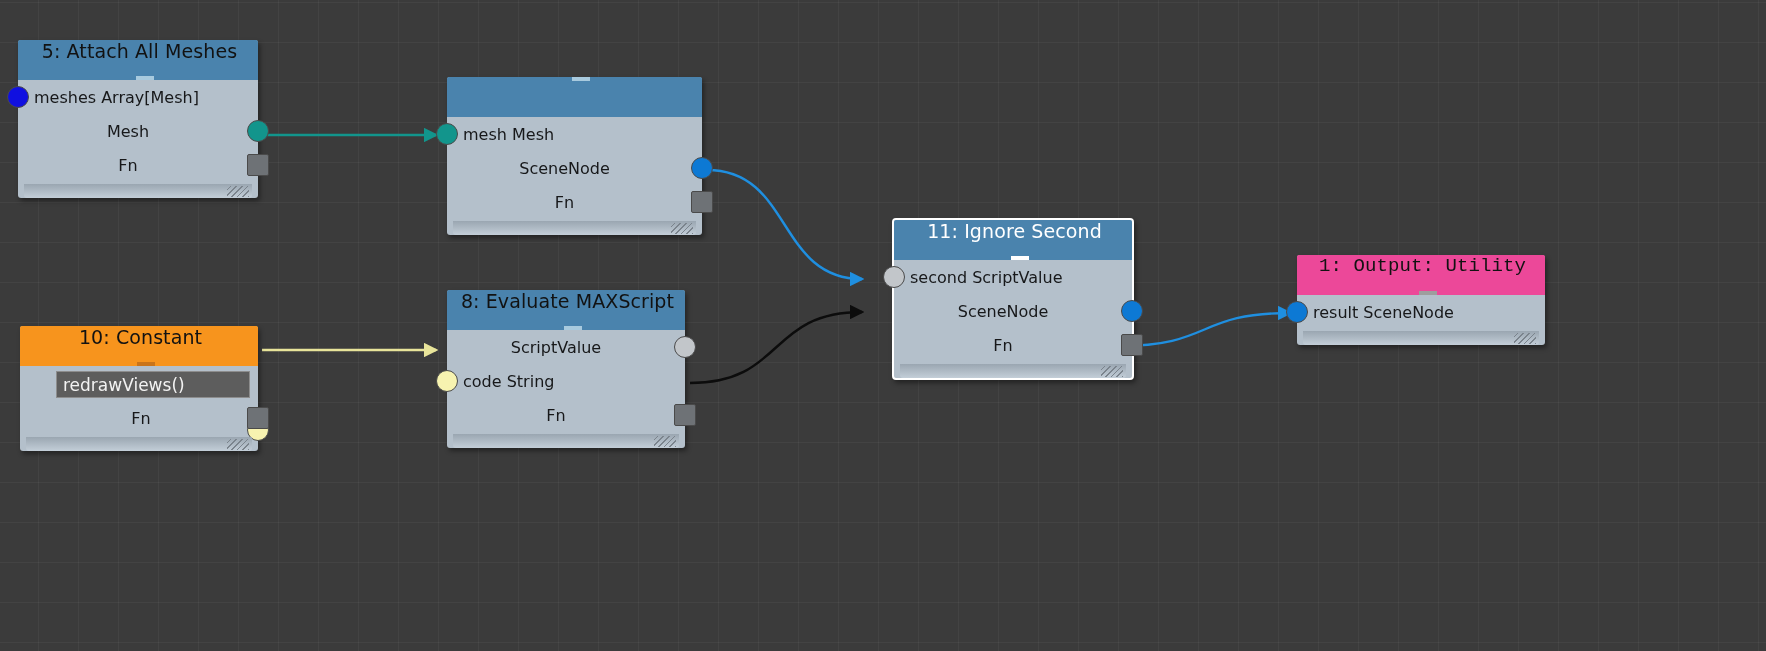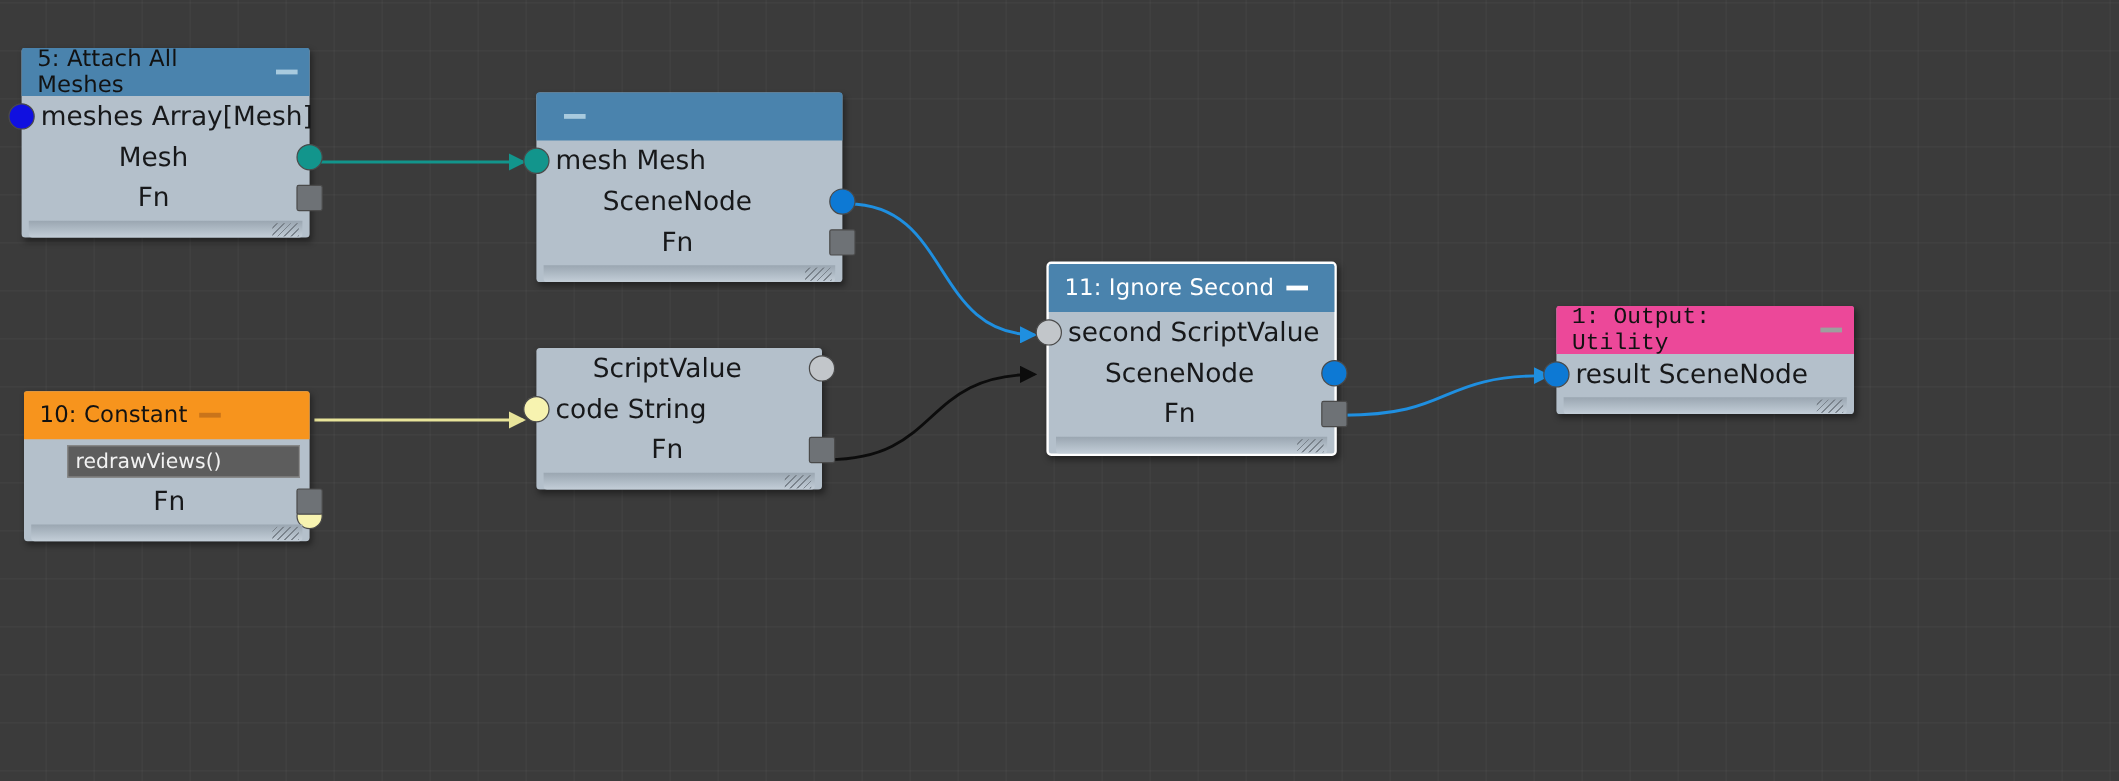--- a/index.html
+++ b/index.html
@@ -28,27 +28,28 @@
     overflow: visible;
   }
   .node.selected {
     border: 2px solid #ffffff;
     border-radius: 4px;
   }
   .node-header {
     height: 40px;
     display: flex;
     align-items: center;
-    justify-content: flex-start;
+    justify-content: space-between;
     padding: 0 10px 0 13px;
     background: #4a83ad;
     color: #121212;
     font-size: 19px;
     border-radius: 2px 2px 0 0;
     letter-spacing: 0.1px;
+    flex-direction: column;
   }
   .node.selected .node-header { color: #ffffff; }
   .node-header.orange { background: #f7941d; }
   .node-header.gray   { background: #ec4899; font-family: Liberation Mono, monospace; }
   .minimize {
     width: 18px; height: 4px;
     background: #a8cade;
     flex: 0 0 auto;
     margin-left: 10px;
   }
@@ -57,21 +58,21 @@
   .node.selected .minimize { background: #ffffff; }
 
   .node-body { position: relative; padding-bottom: 0; }
 
   .row {
     position: relative;
     height: 34px;
     display: flex;
     align-items: center;
     color: #17181a;
-    font-size: 22px;
+    font-size: 16px;
     white-space: nowrap;
   }
   .row.in  { justify-content: flex-start; padding-left: 16px; }
   .row.out { justify-content: center;   padding-right: 20px; }
 
   .sock {
     position: absolute;
     width: 22px; height: 22px;
     border-radius: 50%;
     border: 1px solid #4a4a4a;
@@ -211,39 +212,43 @@
           <div class="row out">
             <span class="sock-sq"></span>
             <span>Fn</span>
           </div>
         </div>
         <div class="footer">
           <span class="grip"></span>
         </div>
       </div>
       <div class="node" style="left: 447px; top: 290px; width: 238px;">
+        <div class="node-header ">
+          <span>8: Evaluate MAXScript</span>
+          <span class="minimize"></span>
+        </div>
         <div class="node-body">
           <div class="row out">
             <span class="sock right grayc"></span>
             <span>ScriptValue</span>
           </div>
           <div class="row in">
             <span class="sock left yellow"></span>
             <span>code String</span>
           </div>
           <div class="row out">
             <span class="sock-sq"></span>
             <span>Fn</span>
           </div>
         </div>
         <div class="footer">
           <span class="grip"></span>
         </div>
       </div>
-      <div class="node selected" style="left: 872px; top: 218px; width: 242px;">
+      <div class="node selected" style="left: 892px; top: 218px; width: 242px;">
         <div class="node-header ">
           <span>11: Ignore Second</span>
           <span class="minimize"></span>
         </div>
         <div class="node-body">
           <div class="row in">
             <span class="sock left grayc"></span>
             <span>second ScriptValue</span>
           </div>
           <div class="row out">

